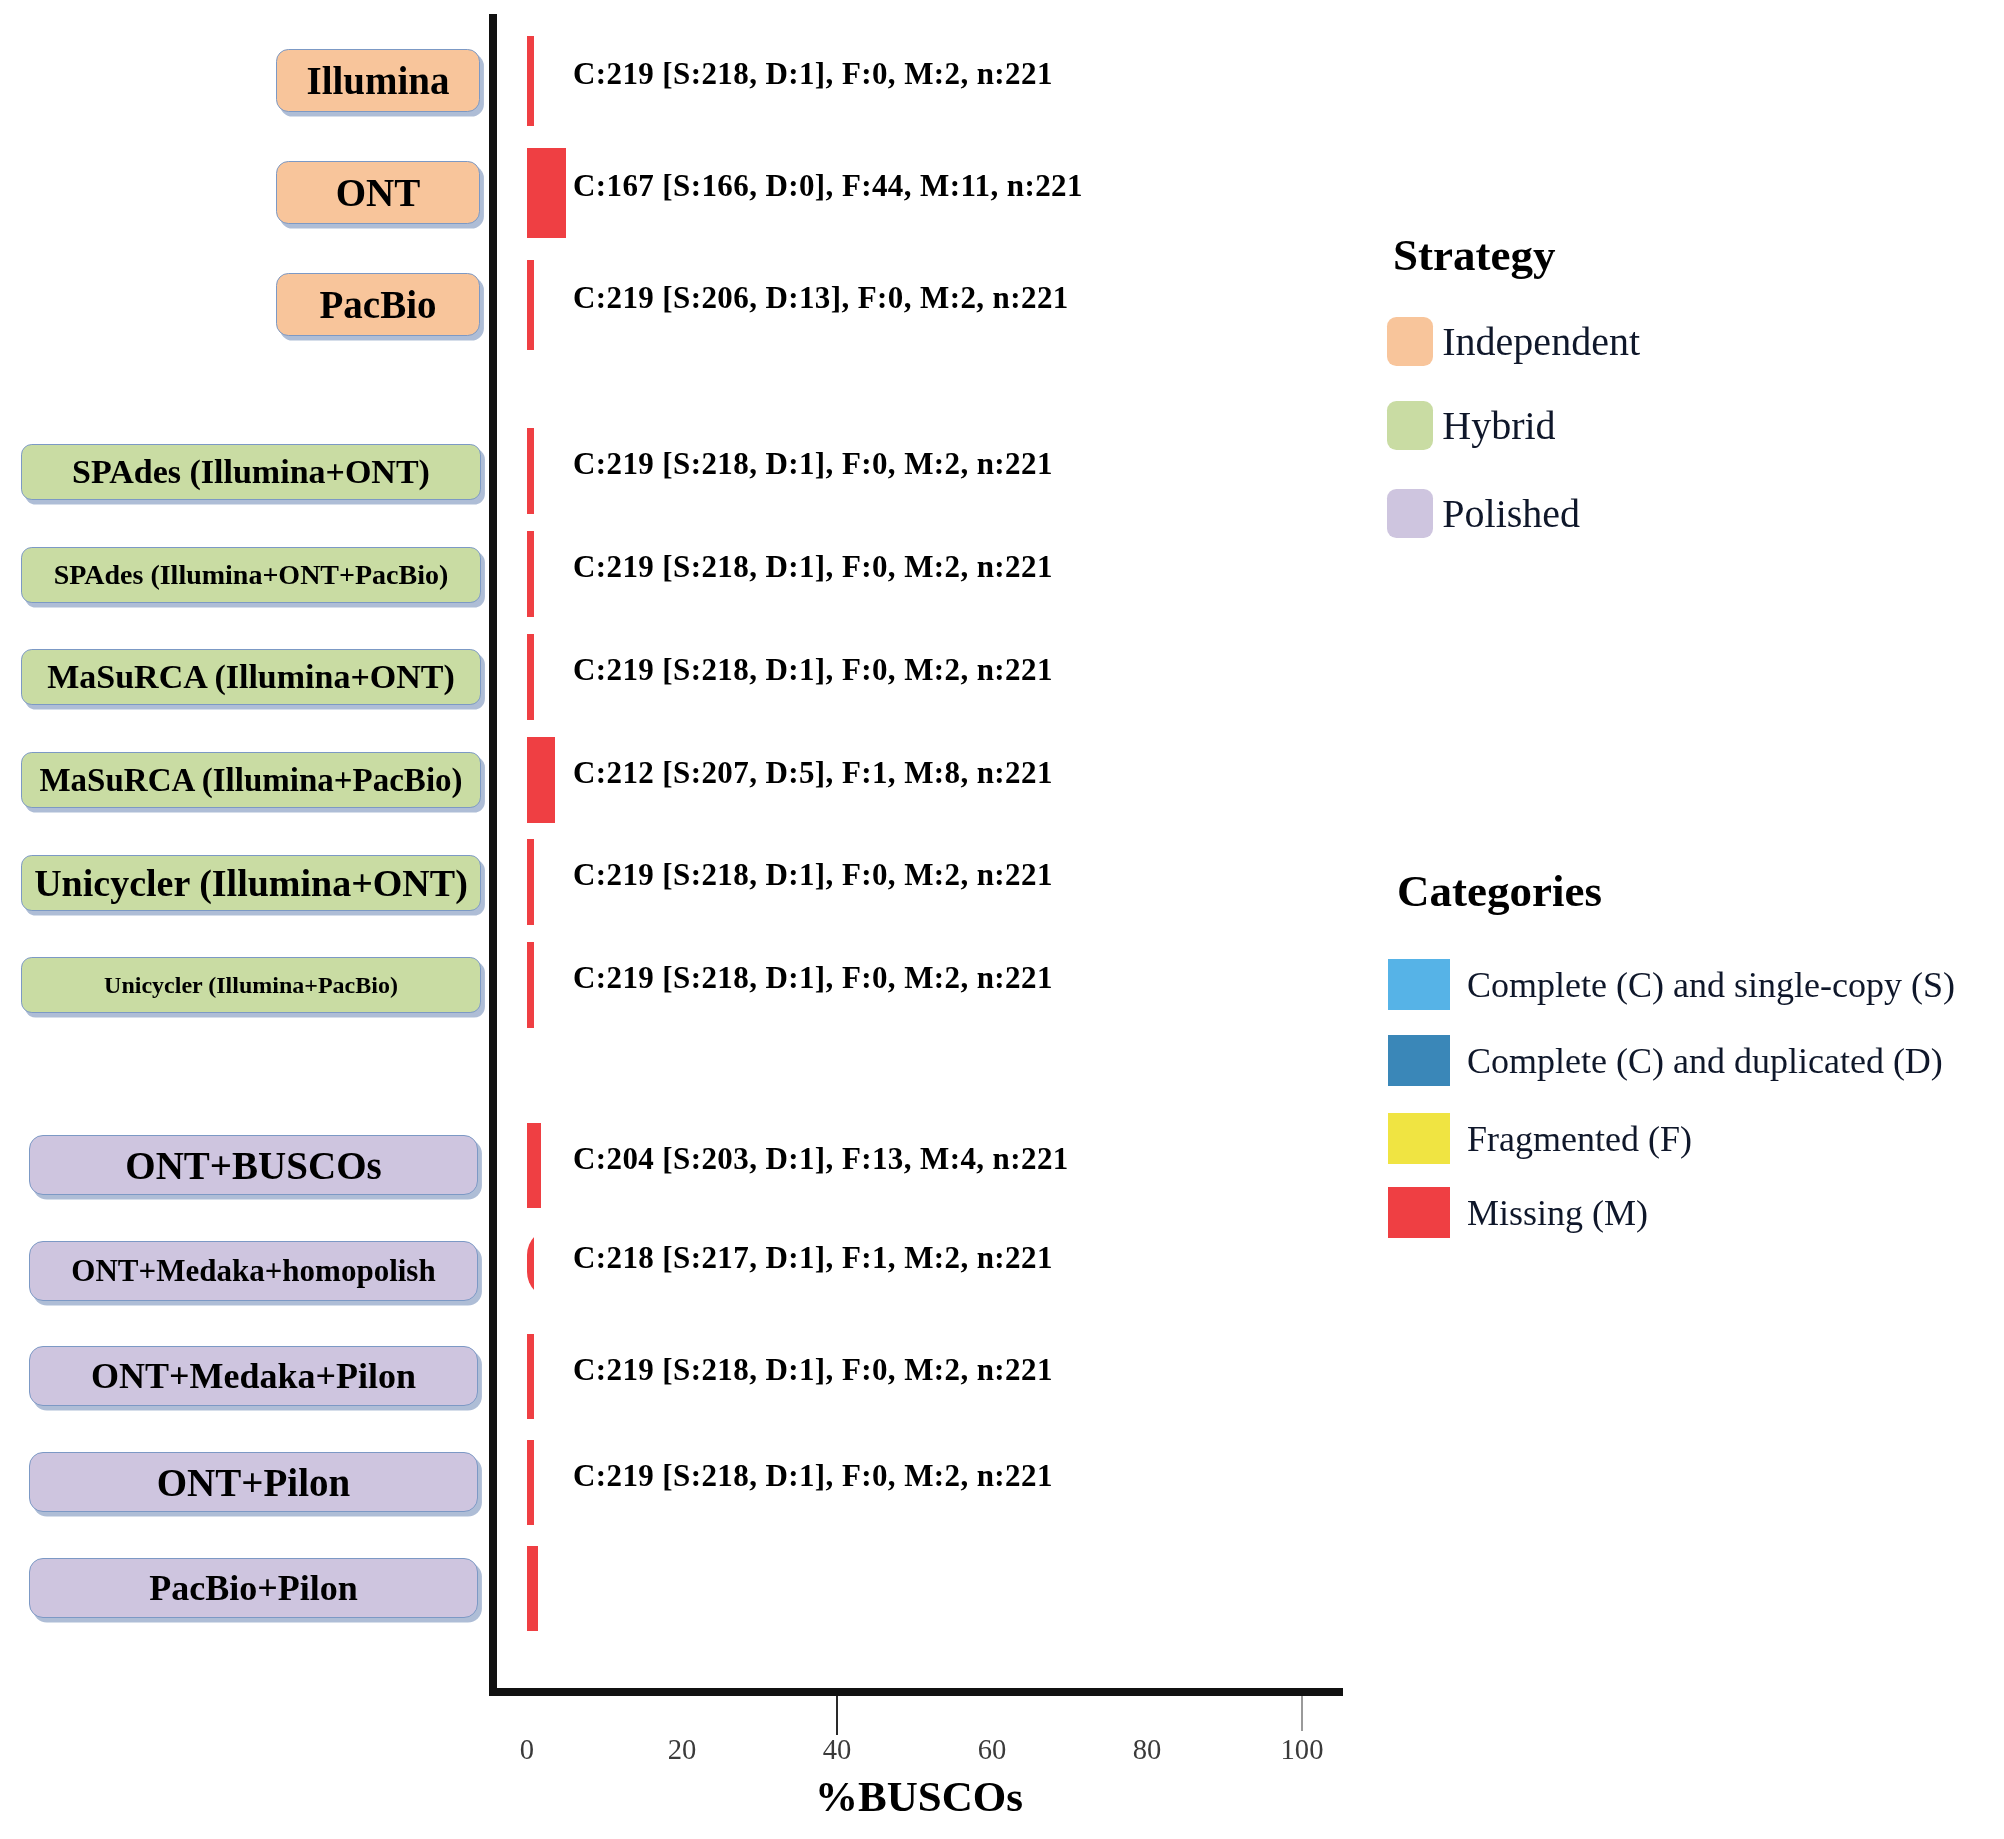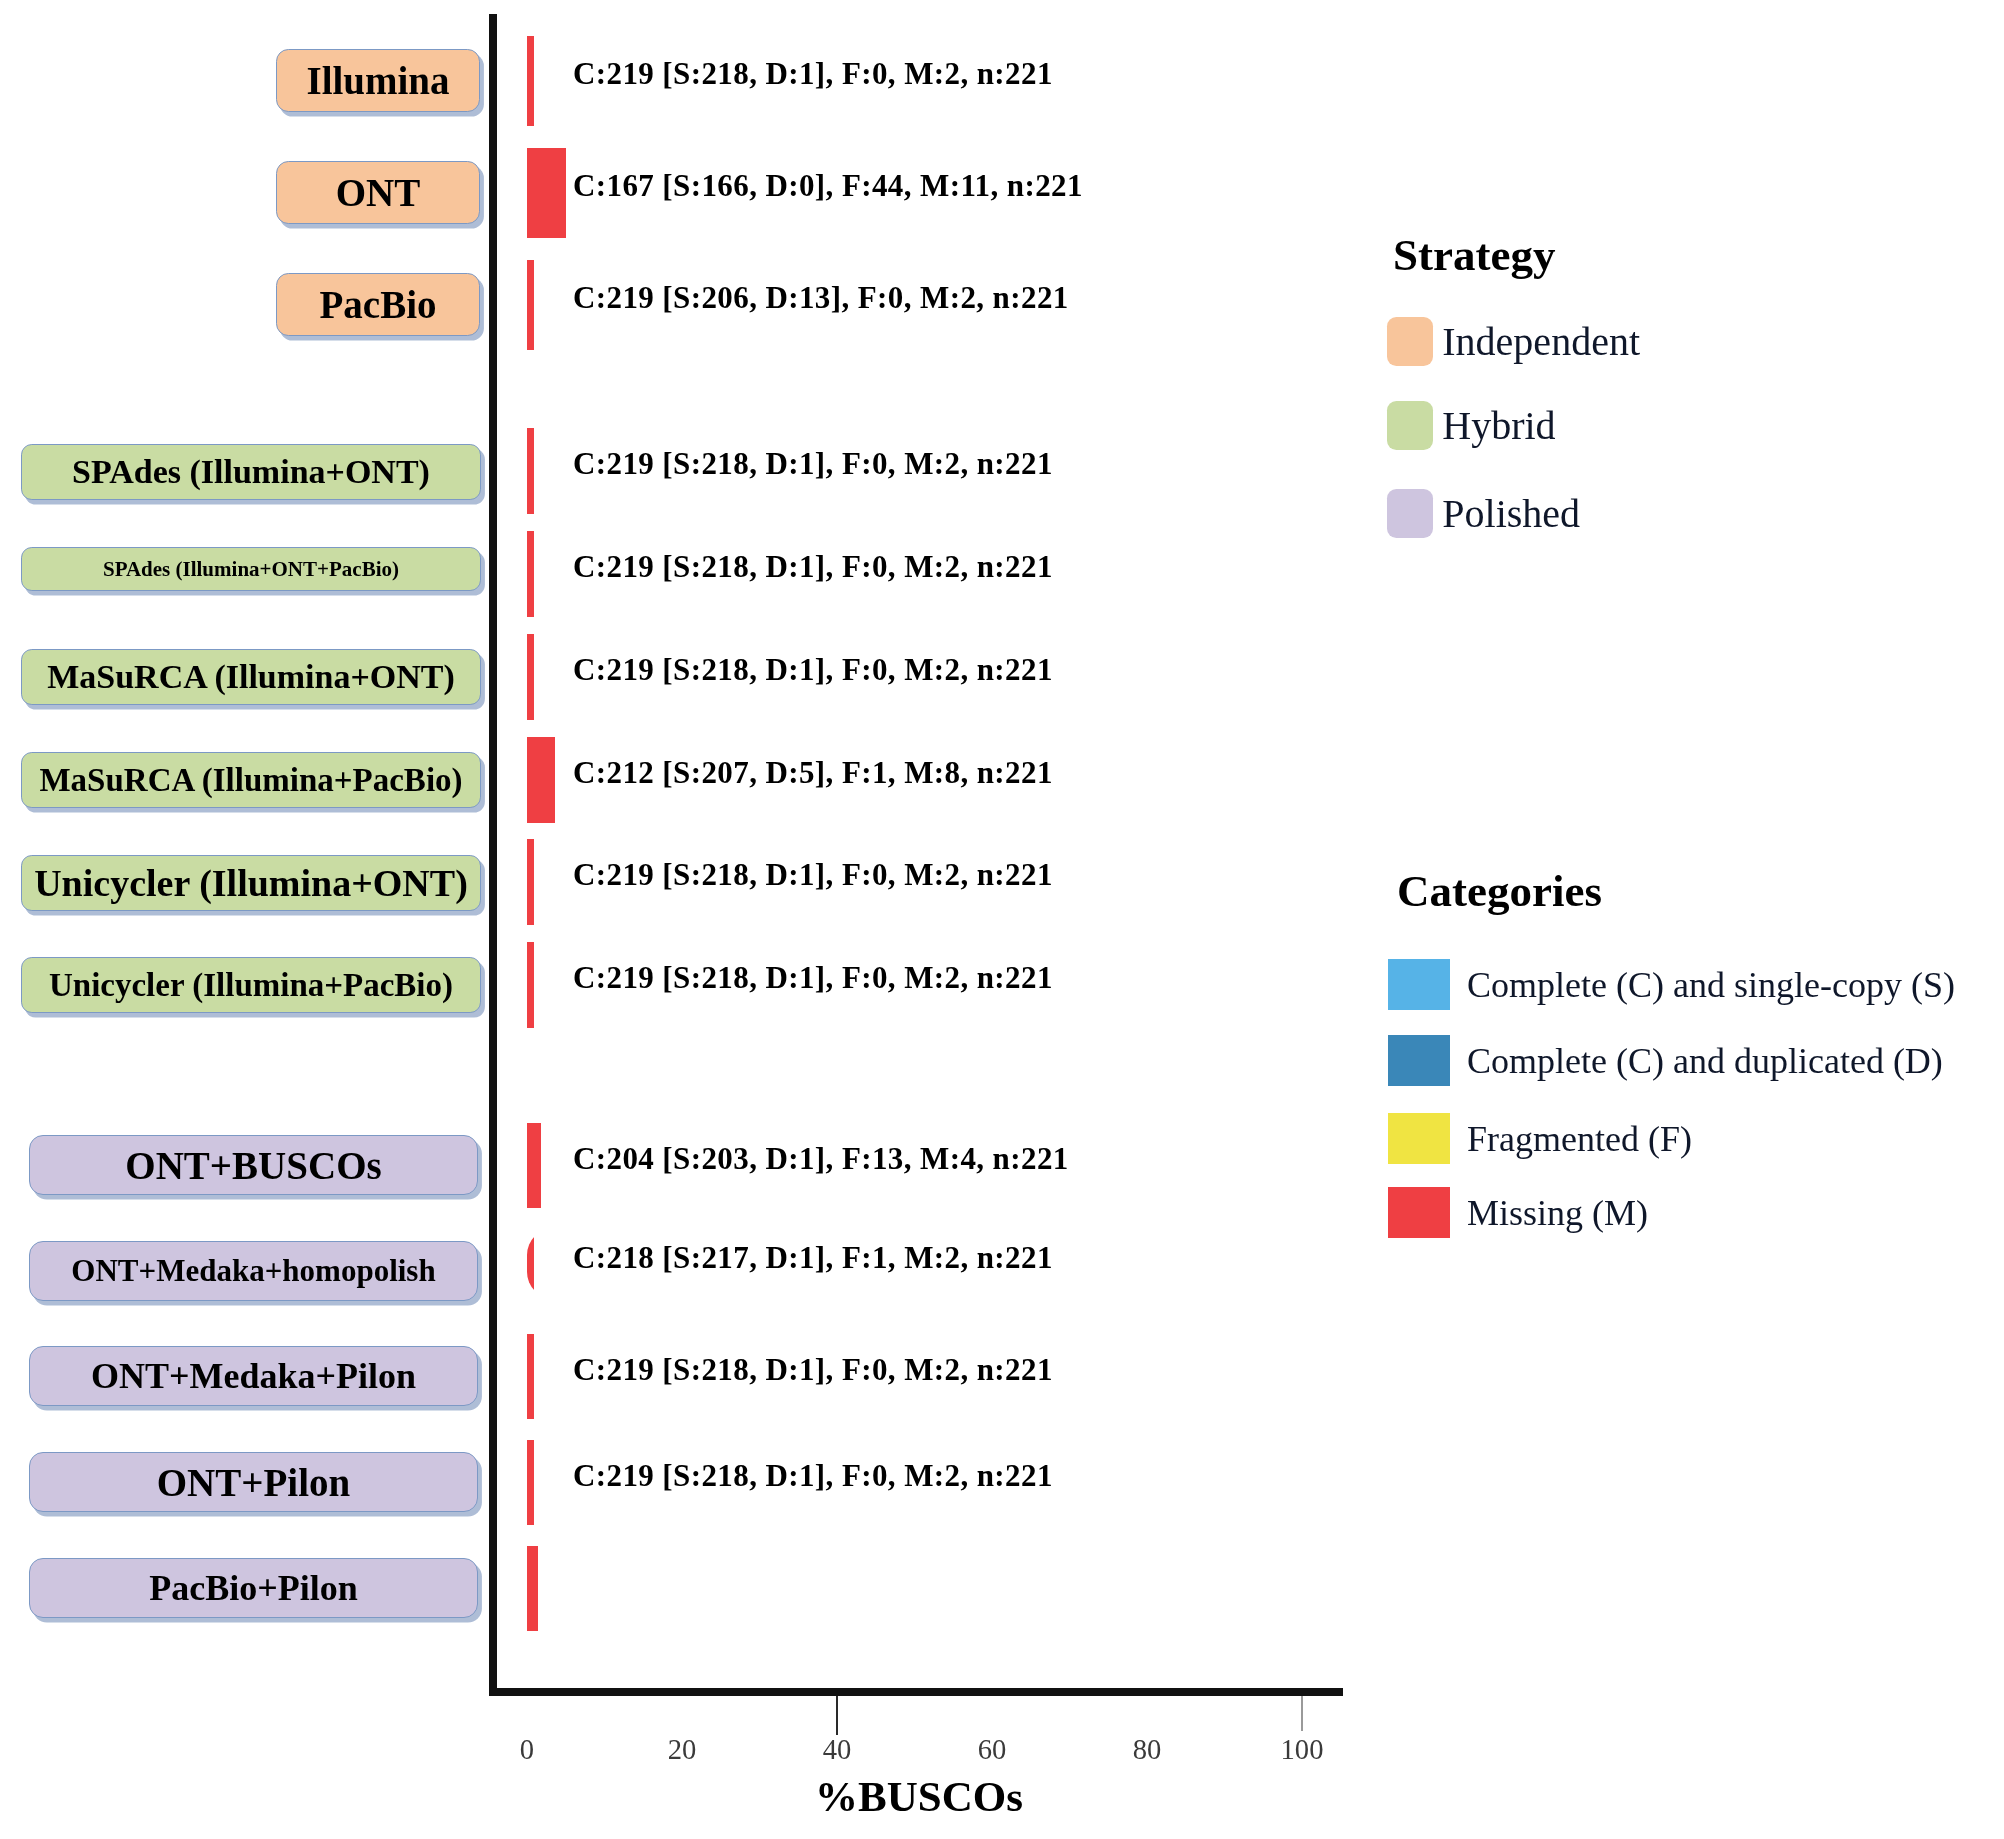--- a/index.html
+++ b/index.html
@@ -68,33 +68,33 @@
       </div>
       <div class="row-label independent" style="left: 276px; width: 204px; height: 63px; top: 161px; font-size: 39px;">
         <span>ONT</span>
       </div>
       <div class="row-label independent" style="left: 276px; width: 204px; height: 63px; top: 273px; font-size: 39px;">
         <span>PacBio</span>
       </div>
       <div class="row-label hybrid" style="left: 21px; width: 460px; height: 56px; top: 444px; font-size: 34px;">
         <span>SPAdes (Illumina+ONT)</span>
       </div>
-      <div class="row-label hybrid" style="left: 21px; width: 460px; height: 44px; top: 547px; font-size: 21px;">
+      <div class="row-label hybrid" style="left: 21px; width: 460px; height: 56px; top: 547px; font-size: 28px;">
         <span>SPAdes (Illumina+ONT+PacBio)</span>
       </div>
       <div class="row-label hybrid" style="left: 21px; width: 460px; height: 56px; top: 649px; font-size: 34px;">
         <span>MaSuRCA (Illumina+ONT)</span>
       </div>
       <div class="row-label hybrid" style="left: 21px; width: 460px; height: 56px; top: 752px; font-size: 33px;">
         <span>MaSuRCA (Illumina+PacBio)</span>
       </div>
       <div class="row-label hybrid" style="left: 21px; width: 460px; height: 56px; top: 855px; font-size: 38px;">
         <span>Unicycler (Illumina+ONT)</span>
       </div>
-      <div class="row-label hybrid" style="left: 21px; width: 460px; height: 56px; top: 957px; font-size: 33px;">
+      <div class="row-label hybrid" style="left: 21px; width: 460px; height: 56px; top: 957px; font-size: 24px;">
         <span>Unicycler (Illumina+PacBio)</span>
       </div>
       <div class="row-label polished" style="left: 29px; width: 449px; height: 60px; top: 1135px; font-size: 39px;">
         <span>ONT+BUSCOs</span>
       </div>
       <div class="row-label polished" style="left: 29px; width: 449px; height: 60px; top: 1241px; font-size: 31px;">
         <span>ONT+Medaka+homopolish</span>
       </div>
       <div class="row-label polished" style="left: 29px; width: 449px; height: 60px; top: 1346px; font-size: 36px;">
         <span>ONT+Medaka+Pilon</span>

